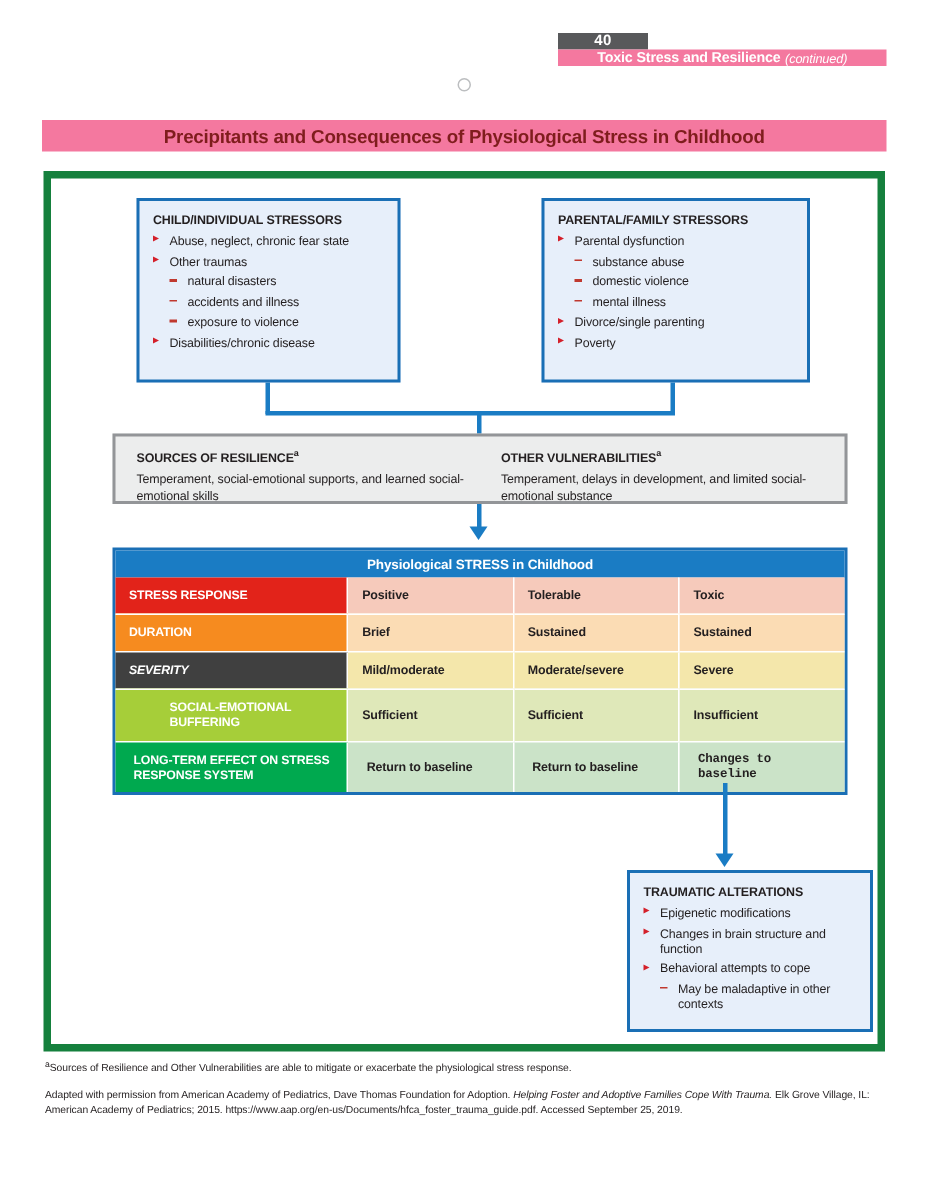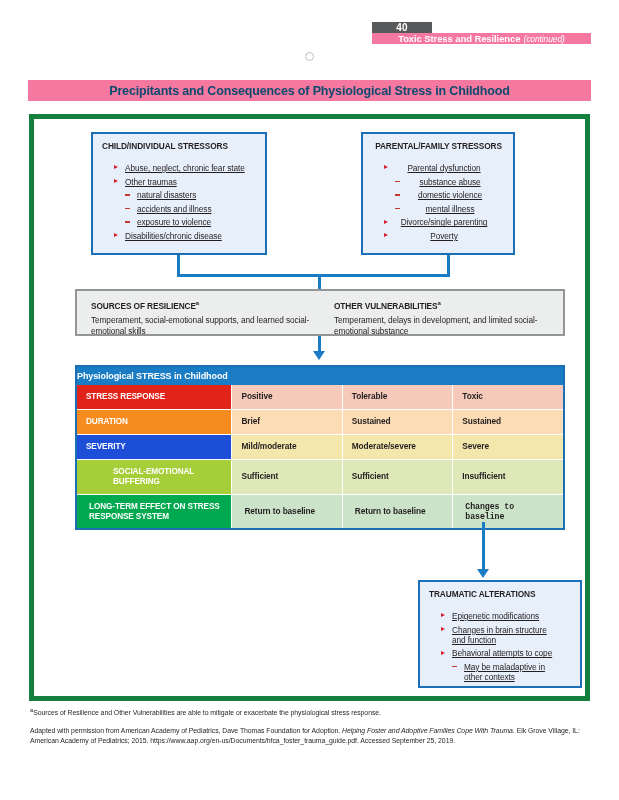--- a/index.html
+++ b/index.html
@@ -31,21 +31,21 @@
   
   .dot-marker {
     position:absolute; top:52px; left:305px;
     width:9px; height:9px; border:1px solid #bcbec0; border-radius:50%;
     background:#ffffff;
   }
 
   
   .banner {
     position:absolute; top:80px; left:28px; width:563px; height:21px;
-    background:#f4789f; color:#0c4a6e;
+    background:#f4789f; color:#7f1d1d;
     display:flex; align-items:center; justify-content:center;
     font-size:12.5px; font-weight:bold; letter-spacing:-.15px;
   }
 
   
   .figframe {
     position:absolute; top:114px; left:29px; width:561px; height:587px;
     border:5px solid #15803d; background:#ffffff;
   }
 
@@ -53,21 +53,21 @@
   .bluebox {
     position:absolute;
     background:#e7effa;
     border:2px solid #1a6fb5;
     padding:7px 8px 6px 9px;
   }
   .box-title {
     font-size:8.3px; font-weight:bold; letter-spacing:-.1px;
     color:#231f20; margin-bottom:4px;
   }
-  ul.lvl1 { list-style:none; margin:12px; padding:0;text-decoration:underline; }
+  ul.lvl1 { list-style:none; margin:0; padding:0; }
   ul.lvl1 > li {
     position:relative; padding-left:11px; margin-bottom:3.5px;
     font-size:8.3px; line-height:1.22; letter-spacing:-.1px;
   }
   ul.lvl1 > li > .tri {
     position:absolute; left:0; top:2.2px;
     width:0; height:0;
     border-left:4px solid #d4202a;
     border-top:2.8px solid transparent;
     border-bottom:2.8px solid transparent;
@@ -76,21 +76,21 @@
   ul.lvl2 > li {
     position:relative; padding-left:12px; margin-bottom:3.5px;
     font-size:8.3px; line-height:1.22; letter-spacing:-.1px;
   }
   ul.lvl2 > li > .dash {
     position:absolute; left:0; top:4px;
     width:5px; height:1.5px; background:#c0392f;
   }
 
   #box-child  { top:13px; left:57px;  width:176px; height:123px; }
-  #box-parent { top:13px; left:327px; width:154px; height:123px;text-align:center; }
+  #box-parent { top:13px; left:327px; width:179px; height:123px; }
 
   
   .conn { position:absolute; background:#1a7cc4; }
   .arrowhead {
     position:absolute; width:0; height:0;
     border-left:6.5px solid transparent;
     border-right:6.5px solid transparent;
     border-top:9px solid #1a7cc4;
   }
 
@@ -106,21 +106,21 @@
   .graycell .gtitle sup { font-size:6px; }
 
   
   .matrix {
     position:absolute; top:246px; left:41px; width:490px;
     border:2px solid #1a6fb5; border-collapse:collapse;
   }
   .matrix-head {
     background:#1a7cc4; color:#ffffff;
     font-size:9px; font-weight:bold; letter-spacing:-.1px;
-    padding:4px 0 4px 0;
+    text-align:center; padding:4px 0 4px 0;
   }
   .matrix table { width:100%; border-collapse:collapse; }
   .matrix td { vertical-align:middle; }
   td.rowlabel {
     width:156px;
     color:#ffffff; font-size:8.2px; font-weight:bold;
     padding:7px 6px 7px 9px; line-height:1.2; letter-spacing:-.1px;
     border-bottom:1.5px solid #ffffff;
   }
   td.cell {
@@ -212,21 +212,21 @@
             <td class="cell" style="background: rgb(246, 202, 187);">Tolerable</td>
             <td class="cell" style="background: rgb(246, 202, 187);">Toxic</td>
           </tr>
           <tr>
             <td class="rowlabel" style="background: rgb(246, 139, 31);">DURATION</td>
             <td class="cell" style="background: rgb(251, 220, 180);">Brief</td>
             <td class="cell" style="background: rgb(251, 220, 180);">Sustained</td>
             <td class="cell" style="background: rgb(251, 220, 180);">Sustained</td>
           </tr>
           <tr>
-            <td class="rowlabel" style="background: #1d4ed8;">SEVERITY</td>
+            <td class="rowlabel" style="background: #404040; font-style: italic;">SEVERITY</td>
             <td class="cell" style="background: rgb(244, 231, 171);">Mild/moderate</td>
             <td class="cell" style="background: rgb(244, 231, 171);">Moderate/severe</td>
             <td class="cell" style="background: rgb(244, 231, 171);">Severe</td>
           </tr>
           <tr>
             <td class="rowlabel" style="background: rgb(166, 206, 57); padding-left: 36px;">SOCIAL-EMOTIONAL BUFFERING</td>
             <td class="cell" style="background: rgb(223, 232, 185);">Sufficient</td>
             <td class="cell" style="background: rgb(223, 232, 185);">Sufficient</td>
             <td class="cell" style="background: rgb(223, 232, 185);">Insufficient</td>
           </tr>

